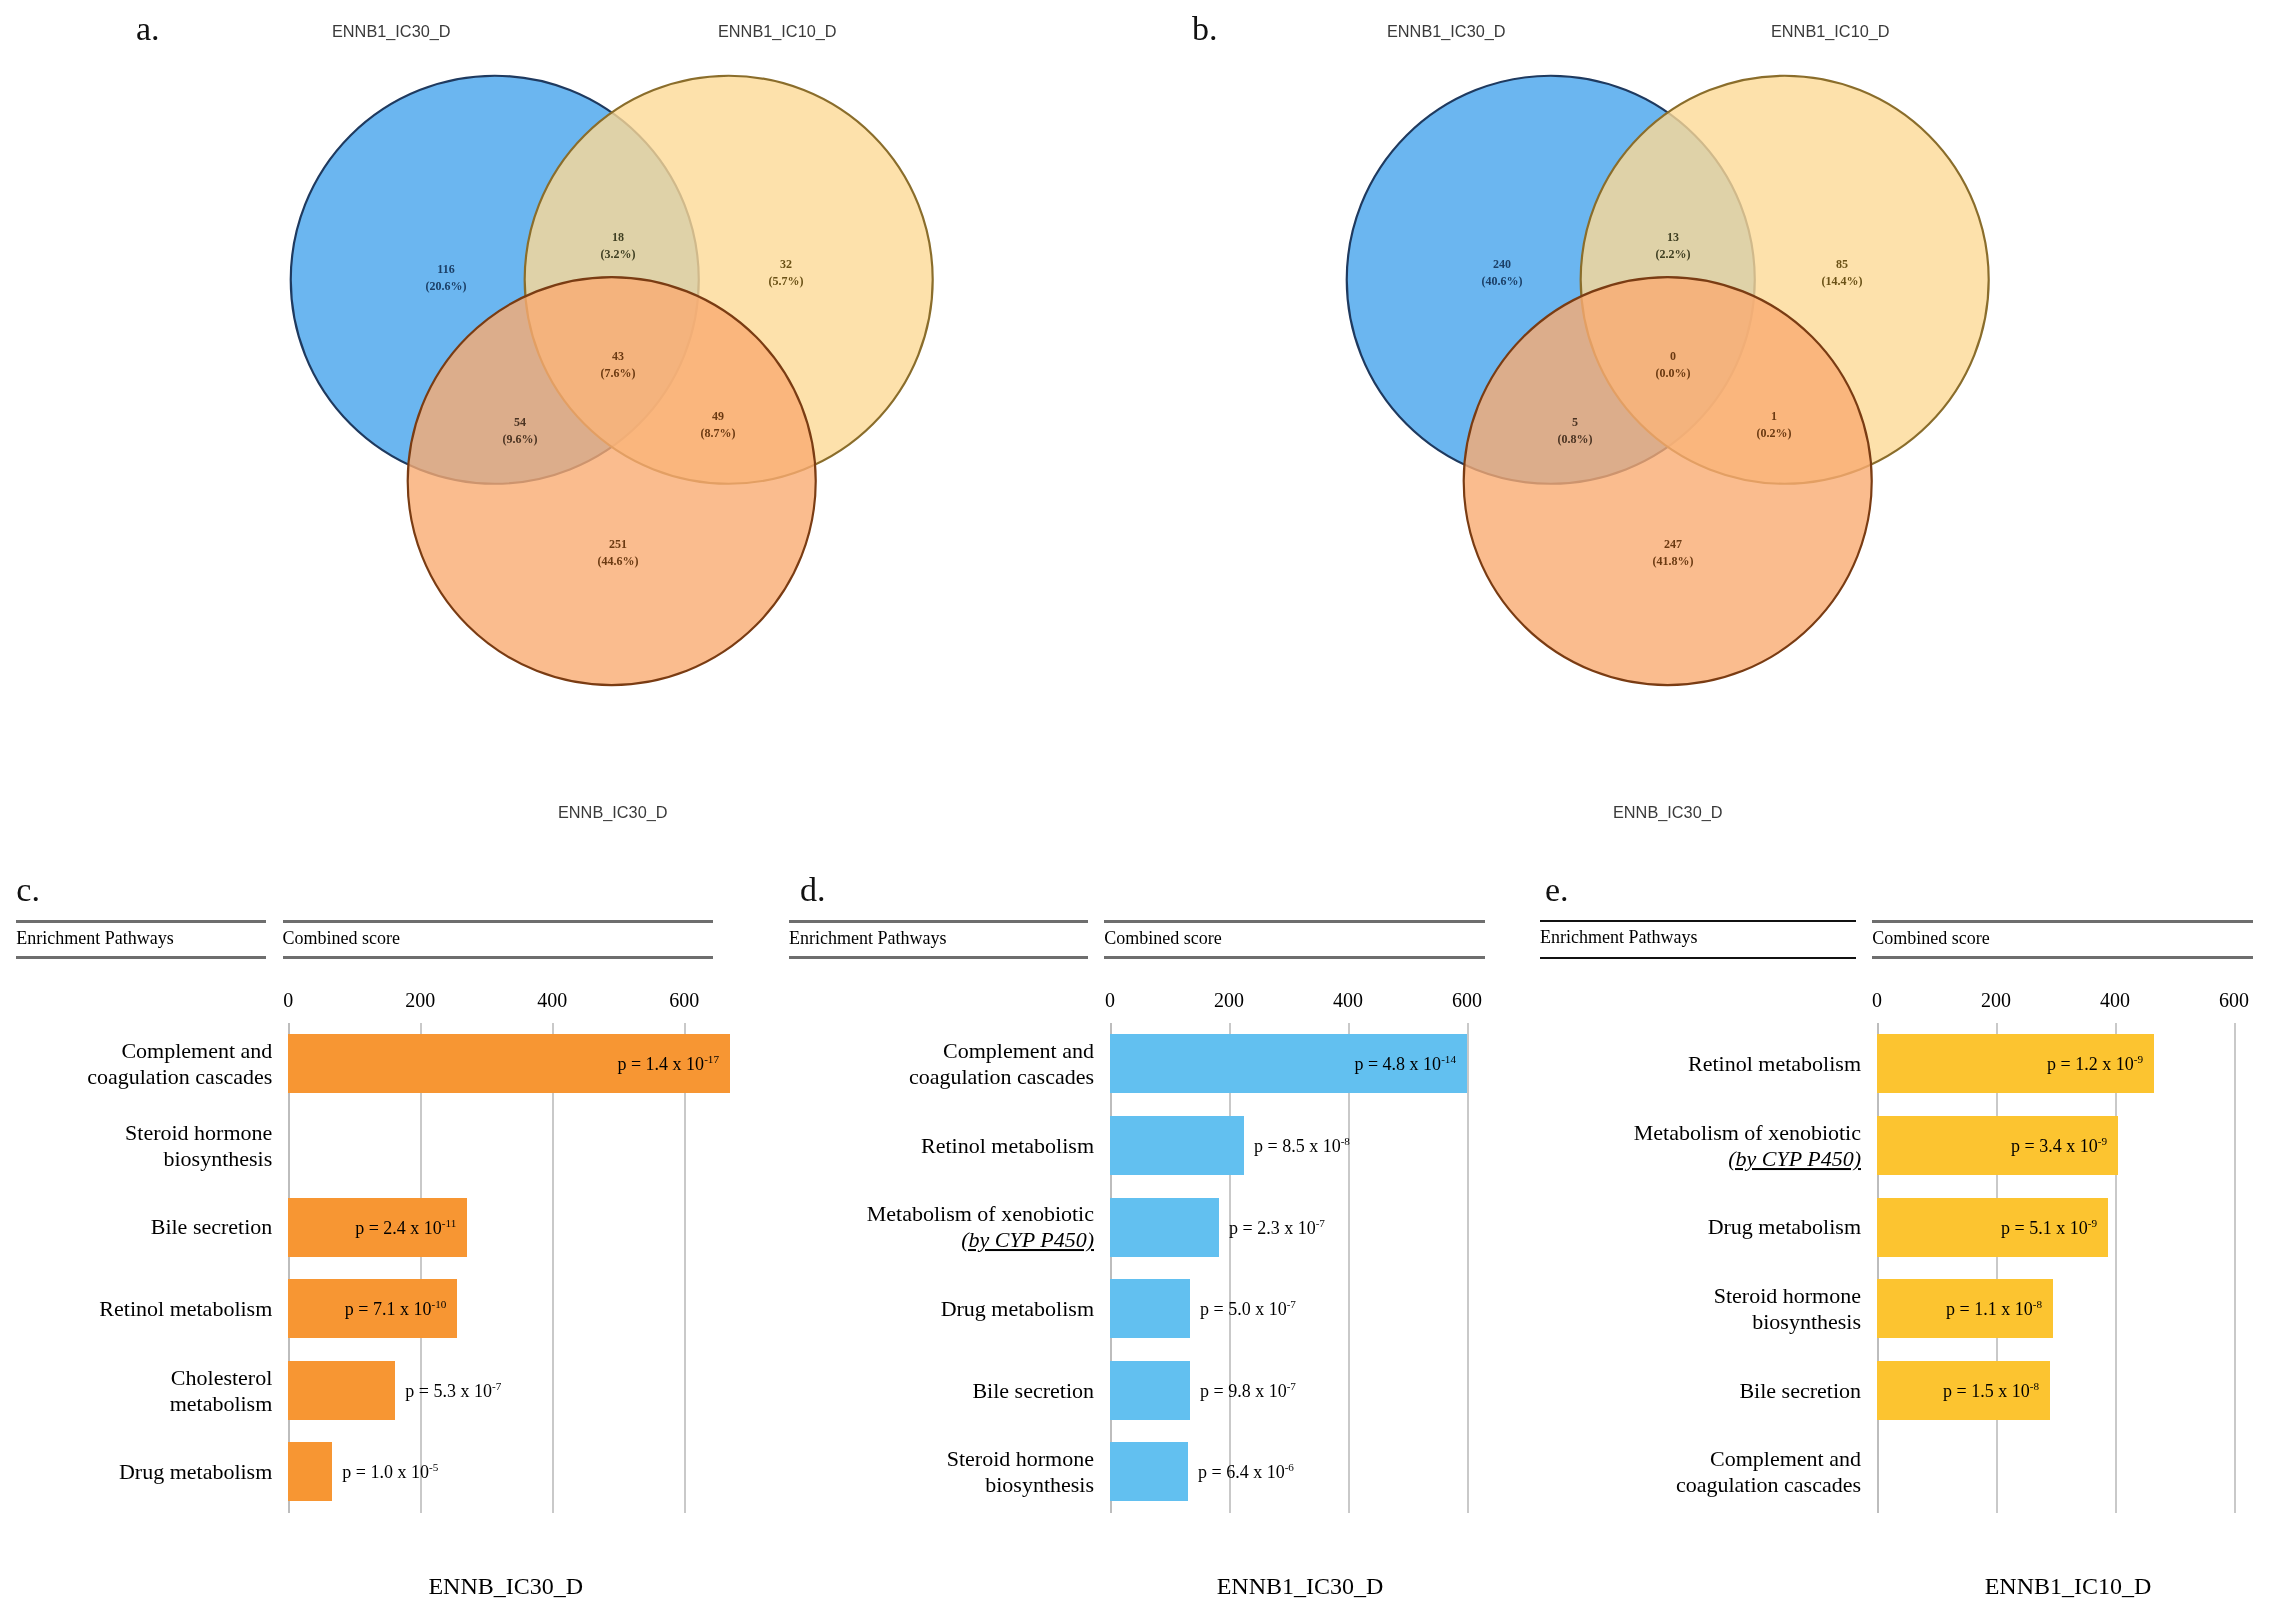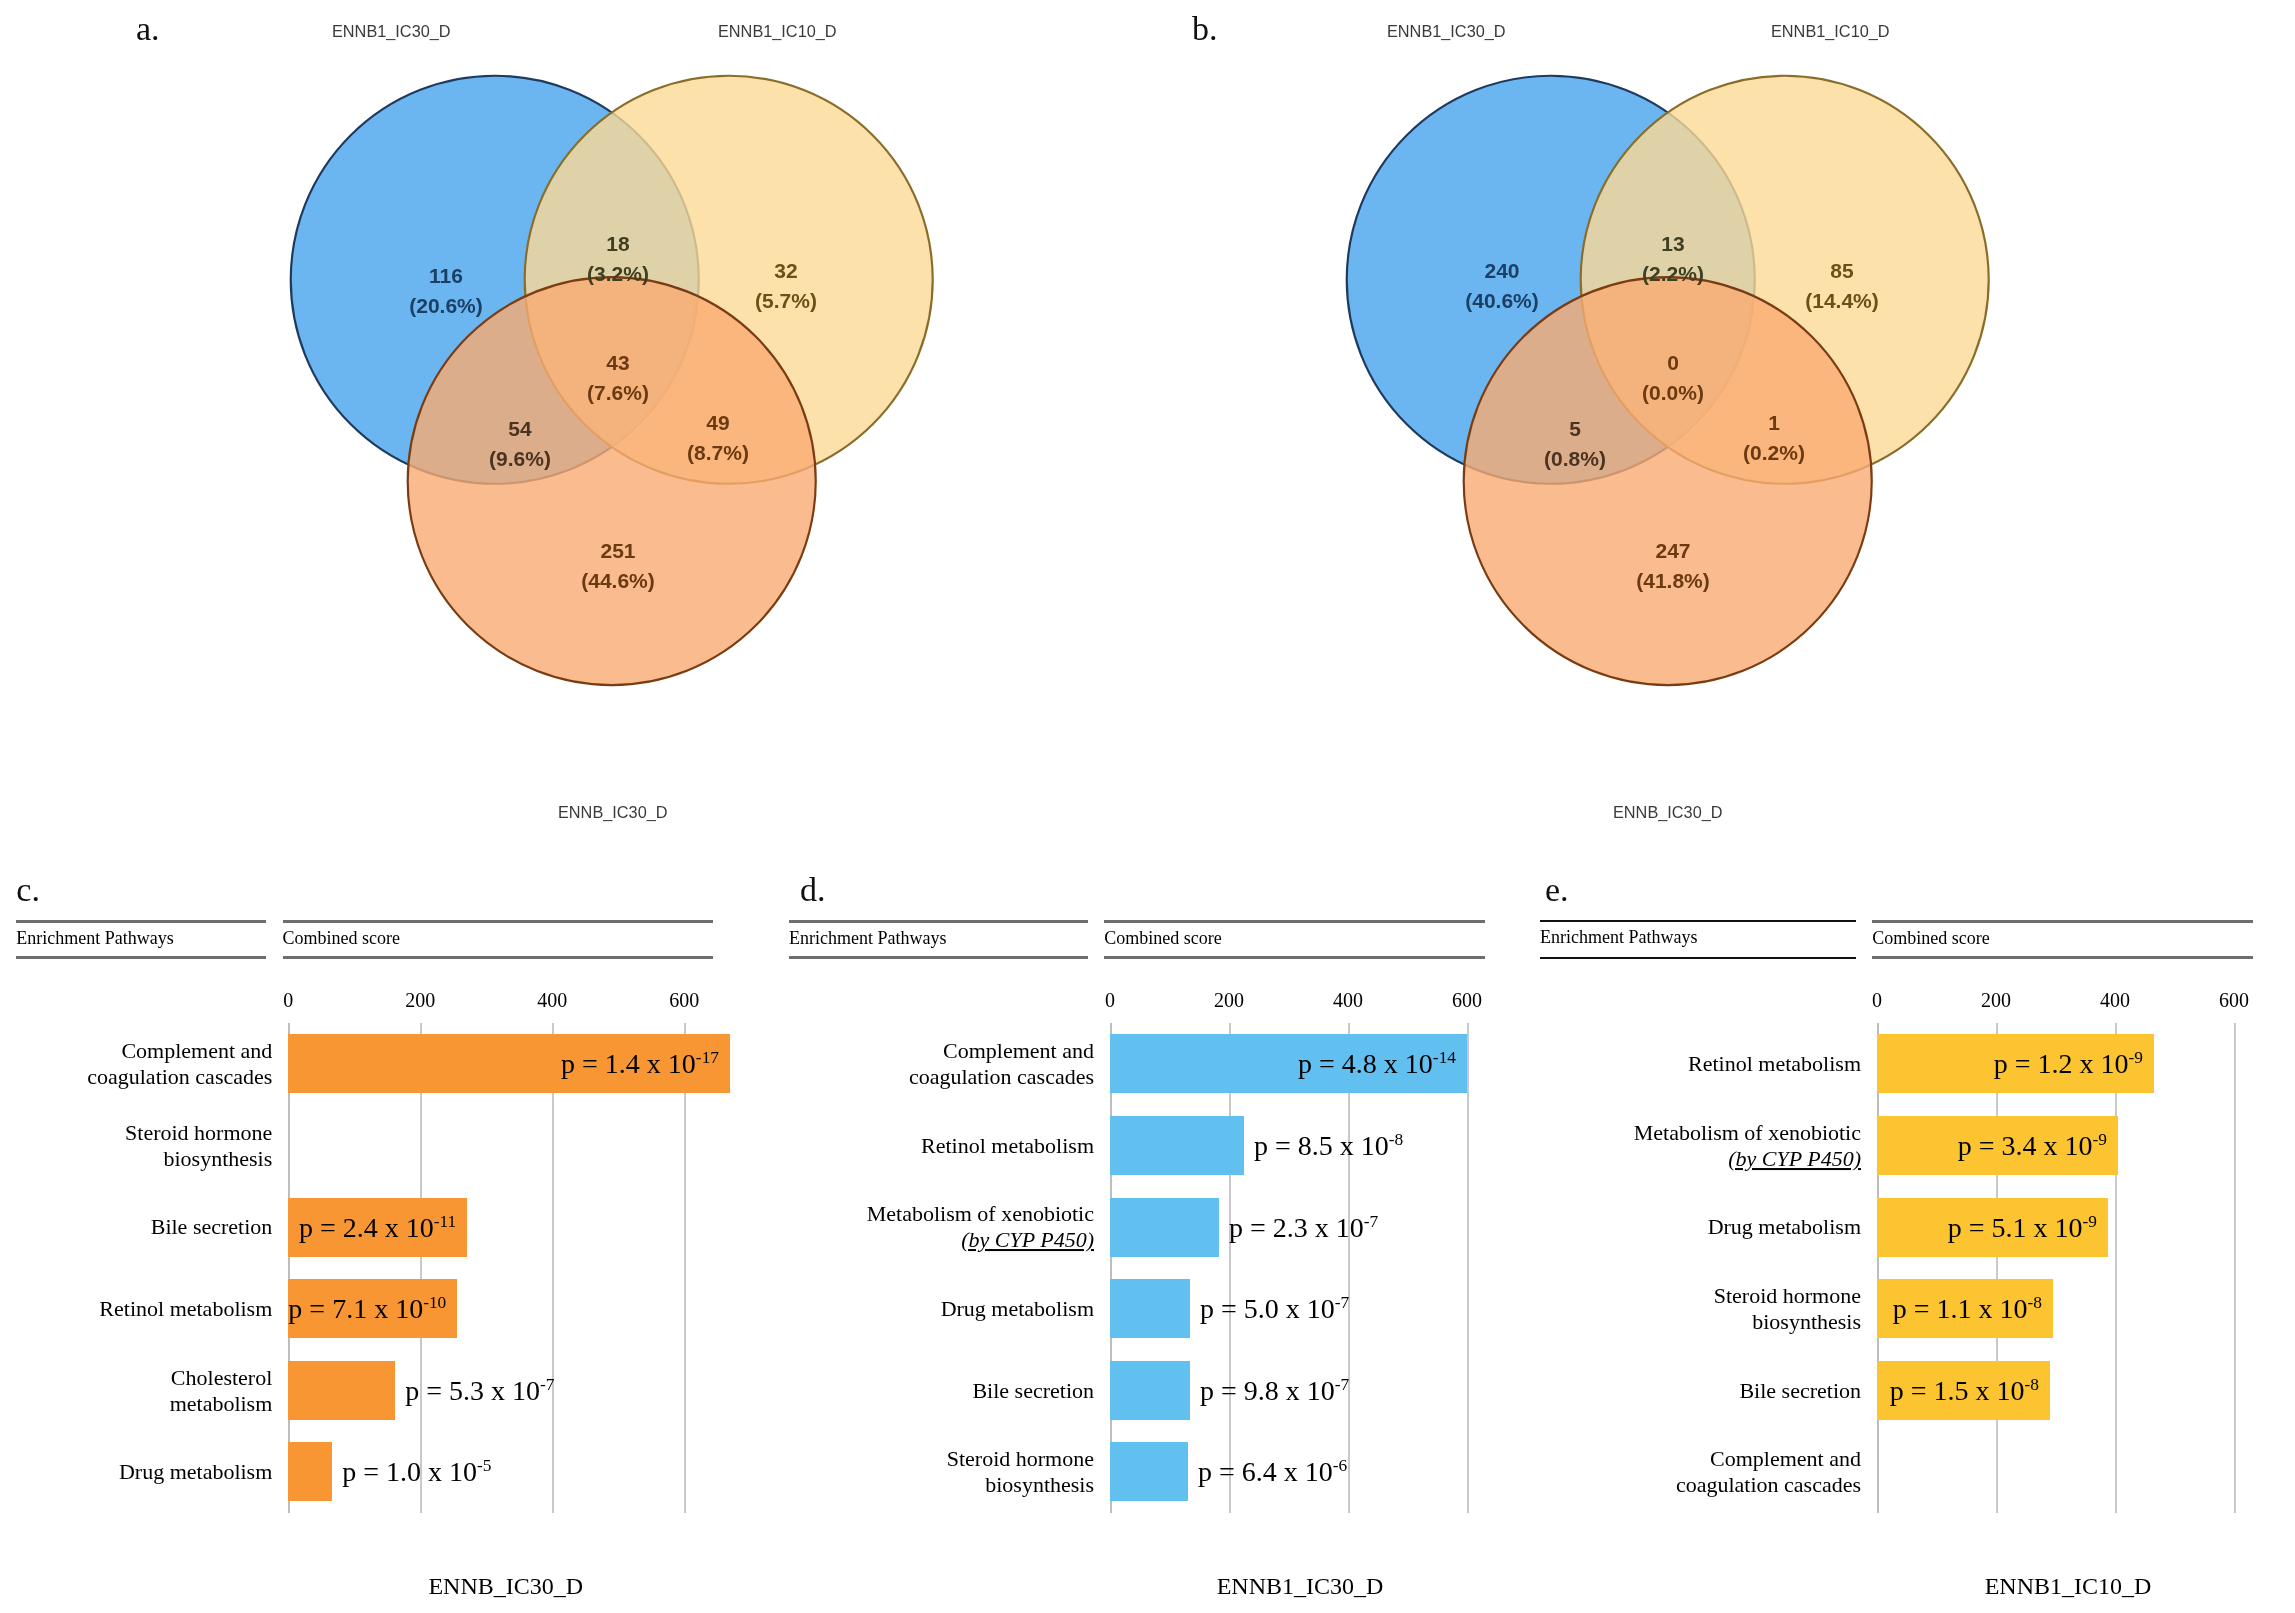--- a/index.html
+++ b/index.html
@@ -4,21 +4,21 @@
 <style>
   html,body{margin:0;padding:0;background:#fff;}
   body{width:2295px;height:1614px;position:relative;font-family:"Liberation Serif",serif;color:#000;}
 
   .panel-letter{position:absolute;font-family:"Liberation Serif",serif;font-size:34px;color:#111;}
 
   
   .venn{position:absolute;}
   .venn svg{display:block;}
   .venn-title{position:absolute;font-family:"Liberation Sans",sans-serif;font-size:16.3px;color:#3a3a3a;white-space:nowrap;}
-  .venn-num{position:absolute;text-align:center;font-family:Liberation Sans, sans-serif;font-weight:bold;font-size:21px;line-height:1.45;white-space:nowrap;}
+  .venn-num{position:absolute;text-align:center;font-family:Liberation Serif, serif;font-weight:bold;font-size:12px;line-height:1.45;white-space:nowrap;}
   .venn-num .pct{font-weight:bold;}
   .nb{color:#1c3f66;}
   .ny{color:#6a5116;}
   .no{color:#6b3a12;}
   .ngr{color:#3f3f22;}
   .nbr{color:#4a3322;}
 
   
   .barpanel{position:absolute;}
   .hdr{position:absolute;display:flex;}
@@ -26,21 +26,21 @@
   .hdr-cell.dark{border-top:3.3px solid #6e6e6e;border-bottom:3.3px solid #6e6e6e;}
   .hdr-cell.solid{border-top:2.7px solid #111;border-bottom:2.7px solid #111;}
 
   .axis{position:absolute;}
   .tick{position:absolute;font-family:"Liberation Serif",serif;font-size:20px;transform:translateX(-50%);}
   .plot{position:absolute;}
   .gridline{position:absolute;top:0;bottom:0;width:1.6px;background:#c9c9c9;}
   .gridline.zero{background:#bdbdbd;}
   .bar{position:absolute;}
   .bar-rect{position:absolute;height:100%;left:0;}
-  .plabel{position:absolute;font-family:"Liberation Serif",serif;font-size:28px;white-space:nowrap;top:50%;transform:translateY(-50%);}
+  .plabel{position:absolute;font-family:"Liberation Serif",serif;font-size:18px;white-space:nowrap;top:50%;transform:translateY(-50%);}
   .plabel sup{font-size:0.62em;}
   .rowlabel{position:absolute;font-family:"Liberation Serif",serif;font-size:22px;line-height:1.18;text-align:right;top:50%;transform:translateY(-50%);}
   .rowlabel i{font-style:italic;text-decoration:underline;}
   .footer{position:absolute;font-family:"Liberation Serif",serif;font-size:24px;text-align:center;white-space:nowrap;}
 </style>
 </head>
 <body>
 
 <div class="panel-letter" style="left:136px;top:9.8px;">a.</div>
 

